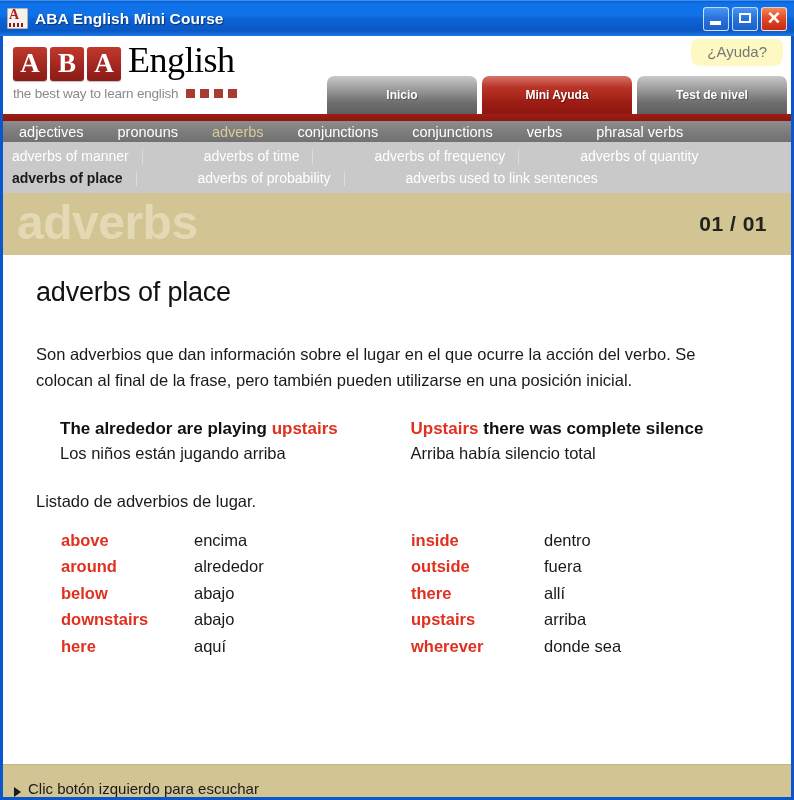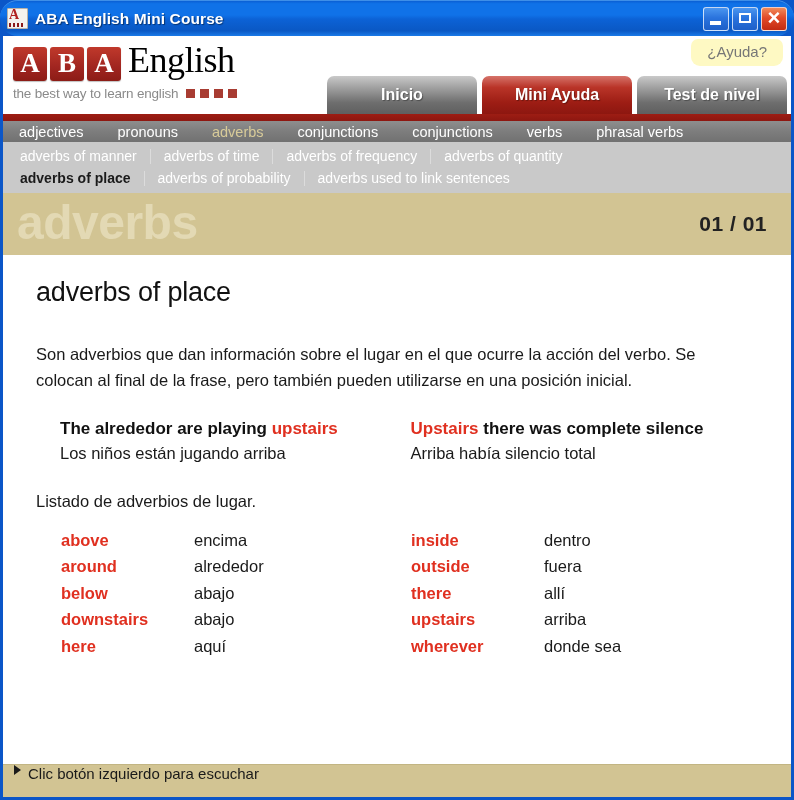--- a/index.html
+++ b/index.html
@@ -26,21 +26,20 @@
     height: 36px;
     flex: 0 0 36px;
     background: linear-gradient(to bottom,
         #0a5fd4 0%, #1072e8 8%, #1072e8 40%,
         #0c62d6 52%, #0a58c4 85%, #1a7ae8 100%);
     border-top: 1px solid #3f8fe8;
     display: flex; align-items: center;
     padding: 0 4px 0 7px;
     box-sizing: border-box;
     position: relative;
-    border-radius: 18px;
   }
   .title-icon {
     width: 19px; height: 19px;
     background: #f4f2ee;
     border: 1px solid #b8b2a8;
     border-radius: 1px;
     margin-right: 7px;
     position: relative;
     flex: 0 0 auto;
     overflow: hidden;
@@ -205,21 +204,21 @@
     right: 4px; bottom: 0;
     display: flex;
     align-items: flex-end;
     gap: 5px;
   }
   .tab {
     width: 150px;
     height: 38px;
     border-radius: 7px 7px 0 0;
     display: flex; align-items: center; justify-content: center;
-    font-size: 16px;
+    font-size: 12px;
     font-weight: bold;
     color: #ffffff;
     text-shadow: 1px 1px 1px rgba(0,0,0,0.35);
     cursor: pointer;
     box-sizing: border-box;
   }
   .tab.inactive {
     background: linear-gradient(to bottom, #c9c9c9 0%, #9b9b9b 35%, #6e6e6e 70%, #5f5f5f 100%);
   }
   .tab.active {
@@ -257,22 +256,23 @@
 
   
   .nav-secondary {
     flex: 0 0 auto;
     background: #c9c9c9;
     padding: 3px 0 4px 0;
   }
   .nav-row {
     display: flex;
     align-items: center;
-    padding-left: 17px;
+    padding-left: 9px;
     height: 22px;
+    gap: 48px;
   }
   .nav-row a {
     color: #ffffff;
     font-size: 14px;
     text-decoration: none;
     padding: 0 13px;
     white-space: nowrap;
     cursor: pointer;
     border-right: 1px solid #dcdcdc;
     line-height: 15px;
@@ -383,21 +383,21 @@
     font-size: 16.5px;
     color: #1a1a1a;
   }
 
   
   .statusbar {
     flex: 0 0 auto;
     height: 33px;
     background: #d2c493;
     display: flex;
-    align-items: flex-start;
+    align-items: flex-end;
     padding-left: 11px;
     box-sizing: border-box;
     border-top: 1px solid #c2b583;
   }
   .status-arrow {
     width: 0; height: 0;
     border-left: 7px solid #1a1a1a;
     border-top: 5px solid transparent;
     border-bottom: 5px solid transparent;
     margin-right: 7px;

